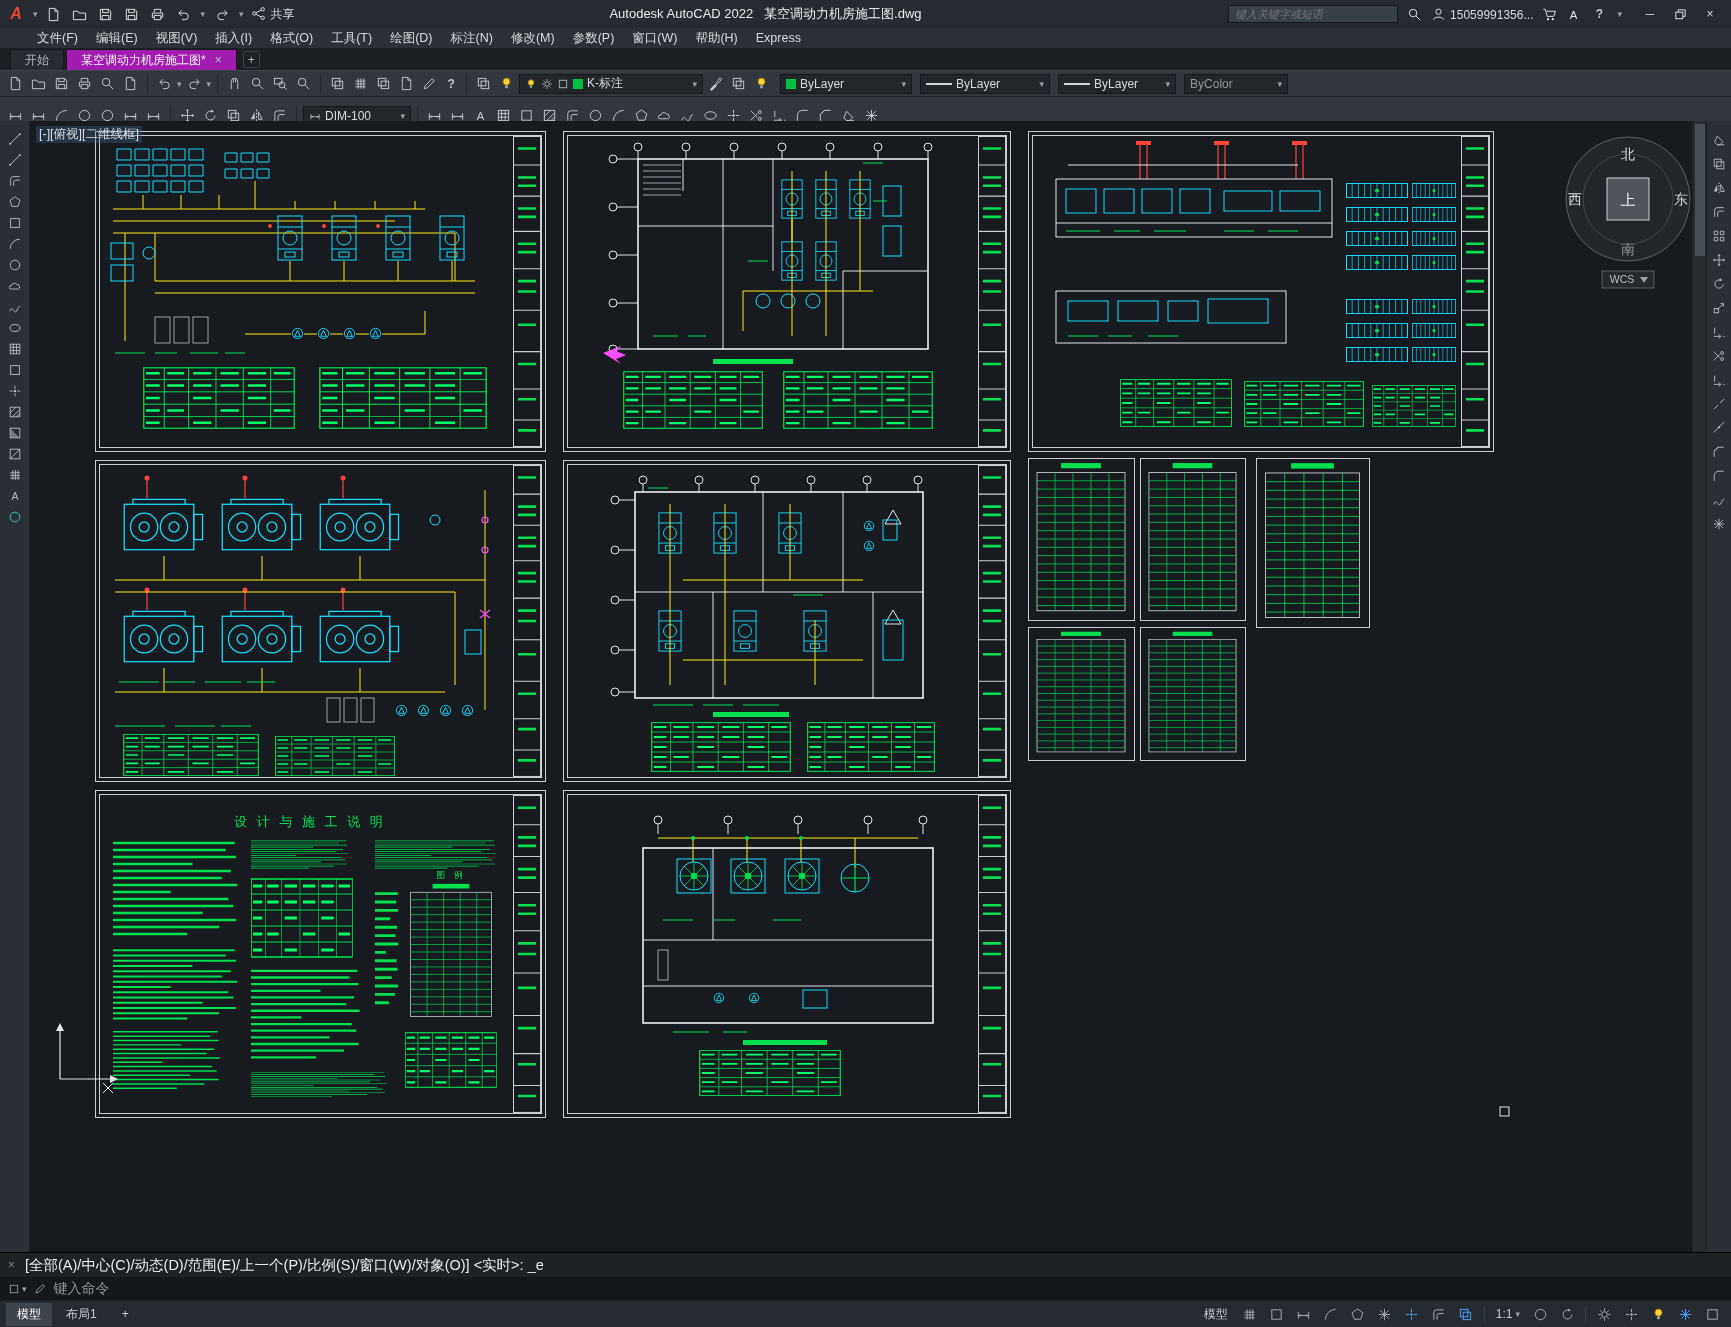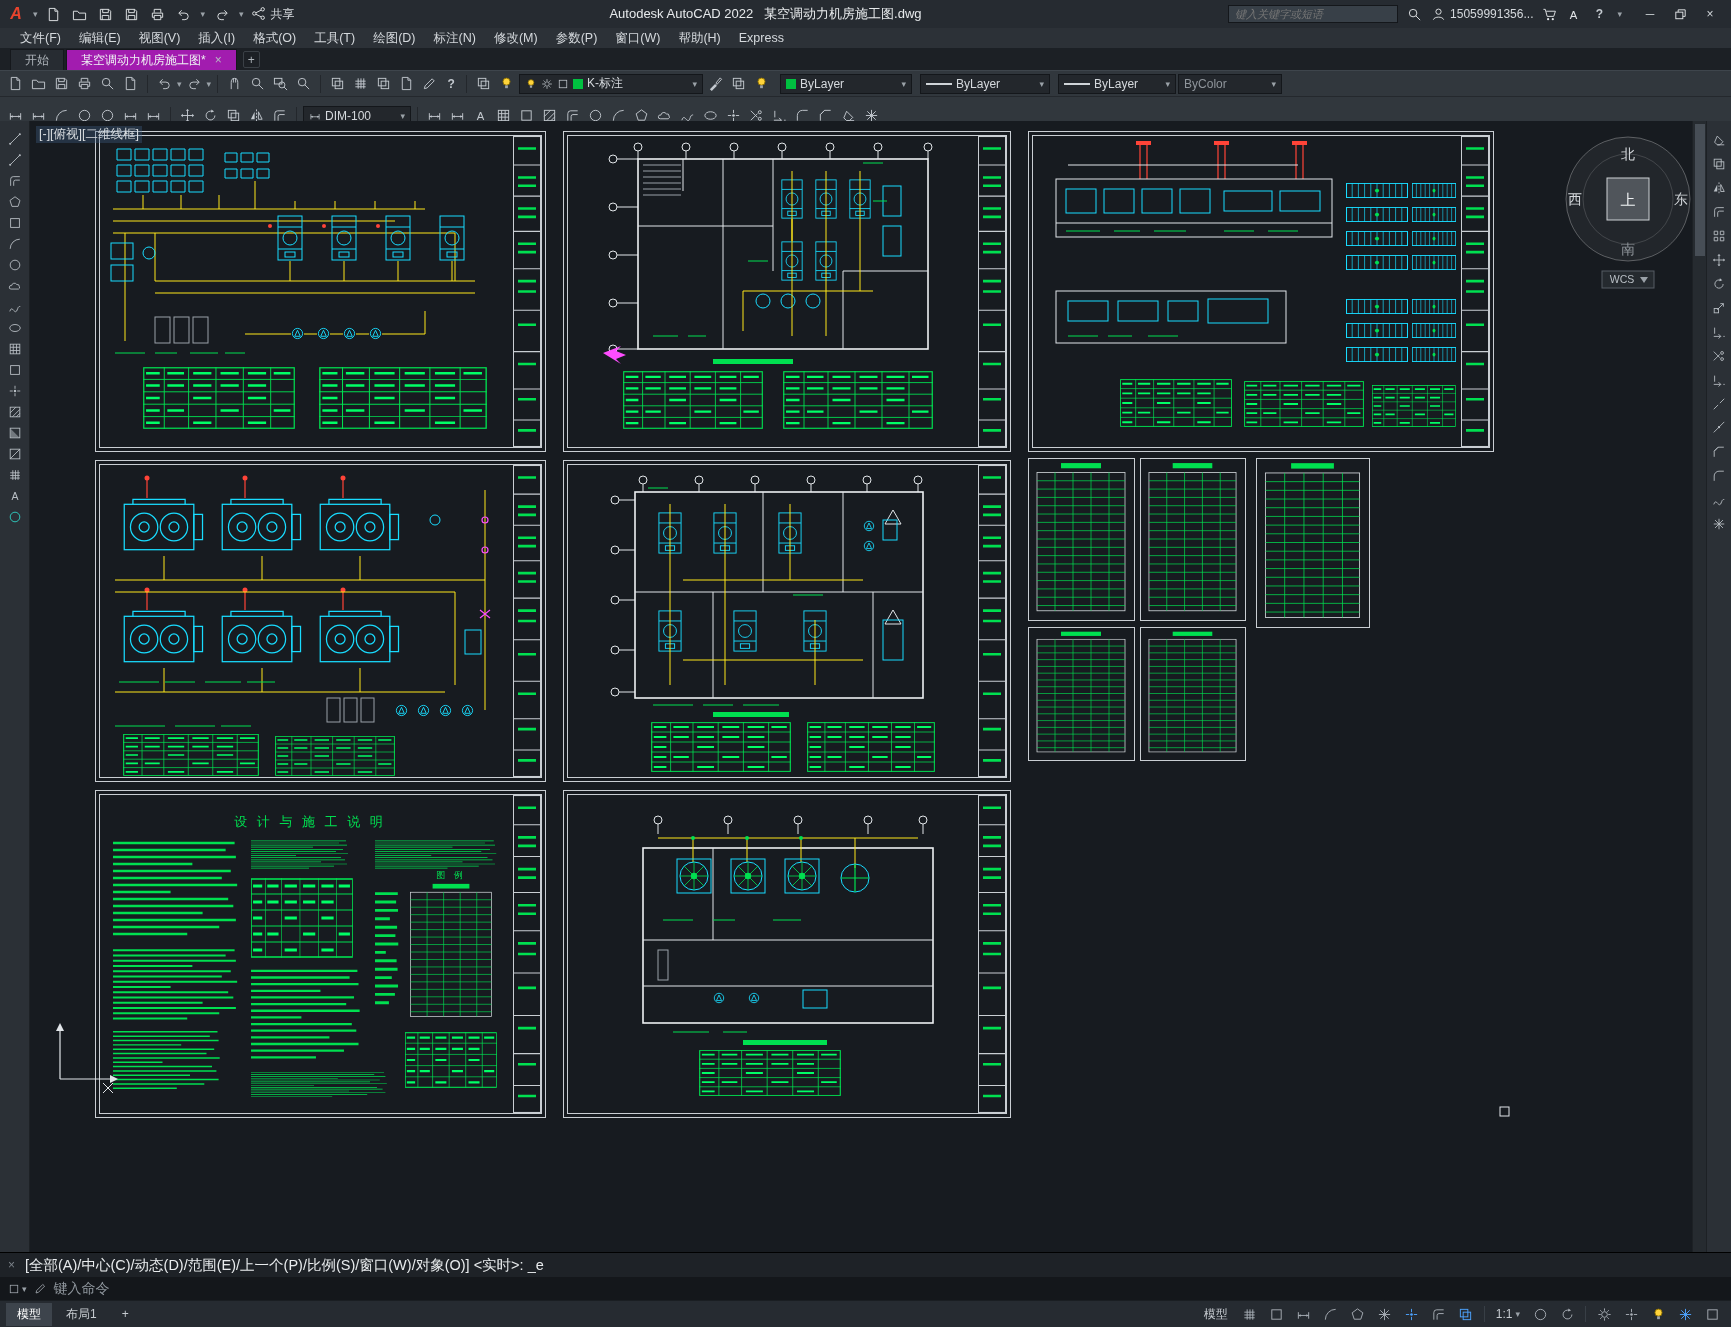--- a/index.html
+++ b/index.html
@@ -13,25 +13,25 @@
 .qat{display:flex;align-items:center;gap:8px}
 .ti{width:18px;height:18px;display:inline-flex;align-items:center;justify-content:center}
 .ic{width:15px;height:15px;color:#c3c9cf;display:block}
 .ic.white{color:#e3e6e9}
 .ic.dim2{color:#a8aeb5}
 .ic.blue{color:#4da3ff}
 .share{display:flex;gap:5px;align-items:flex-start;font-size:12px;color:#d5d9dd}
 .title-center{position:absolute;left:300px;right:500px;text-align:center;font-size:13px;color:#e6e9eb;pointer-events:none;white-space:nowrap}
 .tb-right{margin-left:auto;display:flex;align-items:center;gap:9px}
 .searchbox{width:170px;height:18px;background:#384048;border:1px solid #14171b;color:#9aa1a8;font-style:italic;font-size:11px;padding:0 6px;outline:none;font-family:"Liberation Sans",sans-serif}
-.acct{display:flex;align-items:center;gap:4px;font-size:12px;color:#d5d9dd}
+.acct{display:flex;align-items:flex-end;gap:4px;font-size:12px;color:#d5d9dd}
 .winbtns{display:flex;gap:0;margin-left:4px}
 .winbtn{width:30px;height:26px;display:flex;align-items:center;justify-content:center;color:#cfd4d8;font-size:12px}
 
-.menubar{top:28px;height:20px;background:#2c3137;display:flex;align-items:center;padding-left:11px}
+.menubar{top:28px;height:20px;background:#2c3137;display:flex;align-items:center;padding-left:28px}
 .menu-item{padding:0 9px;font-size:12.5px;color:#d5d9dd;height:100%;display:flex;align-items:center}
 
 .filetabs{top:48px;height:22px;background:#1c2025;display:flex;align-items:flex-end;padding-left:10px;gap:2px}
 .ftab{height:21px;display:flex;align-items:center;padding:6px 14px;font-size:12px;background:#272c32;color:#aeb4ba;border:1px solid #15181c;border-bottom:none}
 .ftab.active{background:#a21caf;color:#eef1f3}
 .ftab .close{margin-left:9px;color:#b6bcc2;font-size:12px}
 .newtab{width:17px;height:17px;margin:0 0 2px 4px;display:flex;align-items:center;justify-content:center;color:#aeb4ba;border:1px solid #3a4046;border-radius:2px;font-size:12px}
 
 .toolbar1{top:70px;height:26px;background:#31373d;border-top:1px solid #3e454c;display:flex;align-items:center;padding:0 5px;gap:2px}
 .toolbar2{top:96px;height:38px;background:#31373d;border-top:1px solid #24282d;display:flex;align-items:center;padding:18px 5px;gap:2px}
@@ -573,21 +573,21 @@
     <span class="combo" style="width:130px;margin-left:6px">
       <span class="ltline"></span>
       <span class="lbl">ByLayer</span>
       <span class="chev">▾</span>
     </span>
     <span class="combo" style="width:118px;margin-left:6px">
       <span class="ltline"></span>
       <span class="lbl">ByLayer</span>
       <span class="chev">▾</span>
     </span>
-    <span class="combo" style="width:104px;color:#8f959b">
+    <span class="combo" style="width:104px;margin-left:6px;color:#8f959b">
       <span class="lbl">ByColor</span>
       <span class="chev">▾</span>
     </span>
   </div>
 
   <div class="bar toolbar2">
     <span class="tbtn">
         <svg class="ic">
           <use href="#ic-dim"></use>
         </svg>

